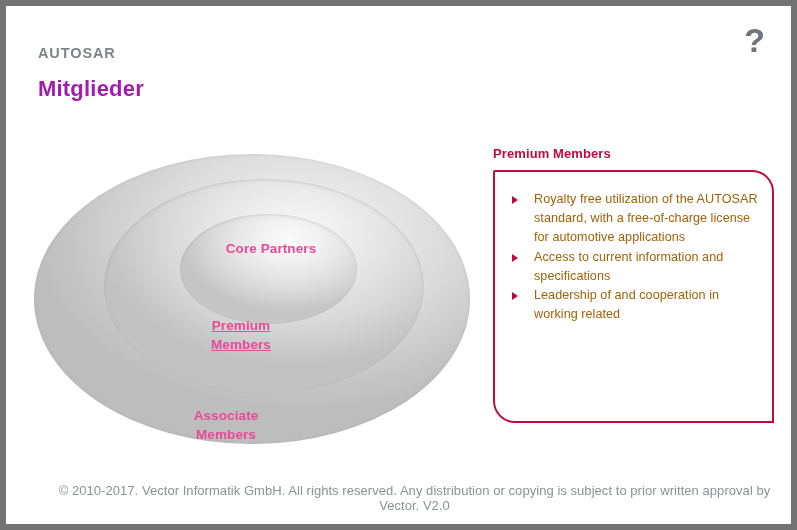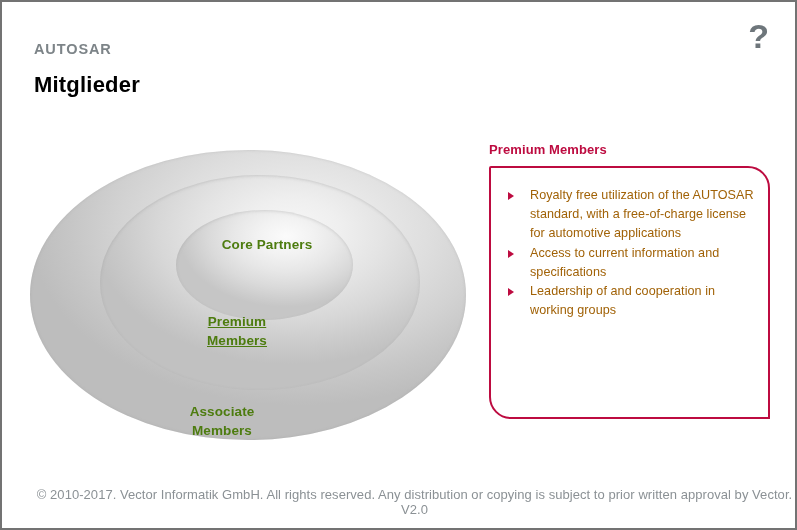--- a/index.html
+++ b/index.html
@@ -10,42 +10,42 @@
   }
   body {
     font-family: "Liberation Sans", sans-serif;
   }
   .slide {
     position: relative;
     width: 797px;
     height: 530px;
     box-sizing: border-box;
     background: #ffffff;
-    border: 2px solid #737373;
+    border: 6px solid #737373;
     overflow: hidden;
   }
 
   
   .header {
     position: absolute;
     left: 32px;
     top: 40px;
   }
   .eyebrow {
     font-size: 14.5px;
     font-weight: bold;
     letter-spacing: 0.9px;
     color: #7d8488;
     line-height: 1;
     margin: 0 0 17px 0;
   }
   .title {
     font-size: 22px;
     font-weight: bold;
-    color: #000000;
+    color: #a21caf;
     line-height: 1;
     margin: 0;
     letter-spacing: 0.2px;
   }
   .help-icon {
     position: absolute;
     right: 26px;
     top: 17px;
     font-size: 34px;
     font-weight: bold;
@@ -109,21 +109,21 @@
         #e7e7e7 50%,
         #dadada 72%,
         #cdcdcd 90%,
         #c6c6c6 100%);
     box-shadow: inset 0 1px 3px rgba(140,140,140,0.28);
   }
   .diagram-label {
     position: absolute;
     font-size: 13.5px;
     font-weight: bold;
-    color: #4d7c0f;
+    color: #ec4899;
     line-height: 19px;
     letter-spacing: 0.1px;
     white-space: pre-line;
   }
   .label-core {
     left: 178px;
     top: 90px;
     width: 130px;
     text-align: center;
   }
@@ -230,21 +230,21 @@
         <li class="bullet-item">
           <span class="bullet-marker"></span>
           <span>Royalty free utilization of the AUTOSAR standard, with a free-of-charge license for automotive applications</span>
         </li>
         <li class="bullet-item">
           <span class="bullet-marker"></span>
           <span>Access to current information and specifications</span>
         </li>
         <li class="bullet-item">
           <span class="bullet-marker"></span>
-          <span>Leadership of and cooperation in working groups</span>
+          <span>Leadership of and cooperation in working related</span>
         </li>
       </ul>
     </div>
   </div>
 
   <div class="footer">© 2010-2017. Vector Informatik GmbH. All rights reserved. Any distribution or copying is subject to prior written approval by Vector. V2.0</div>
 
 </div>
 
 </body></html>

